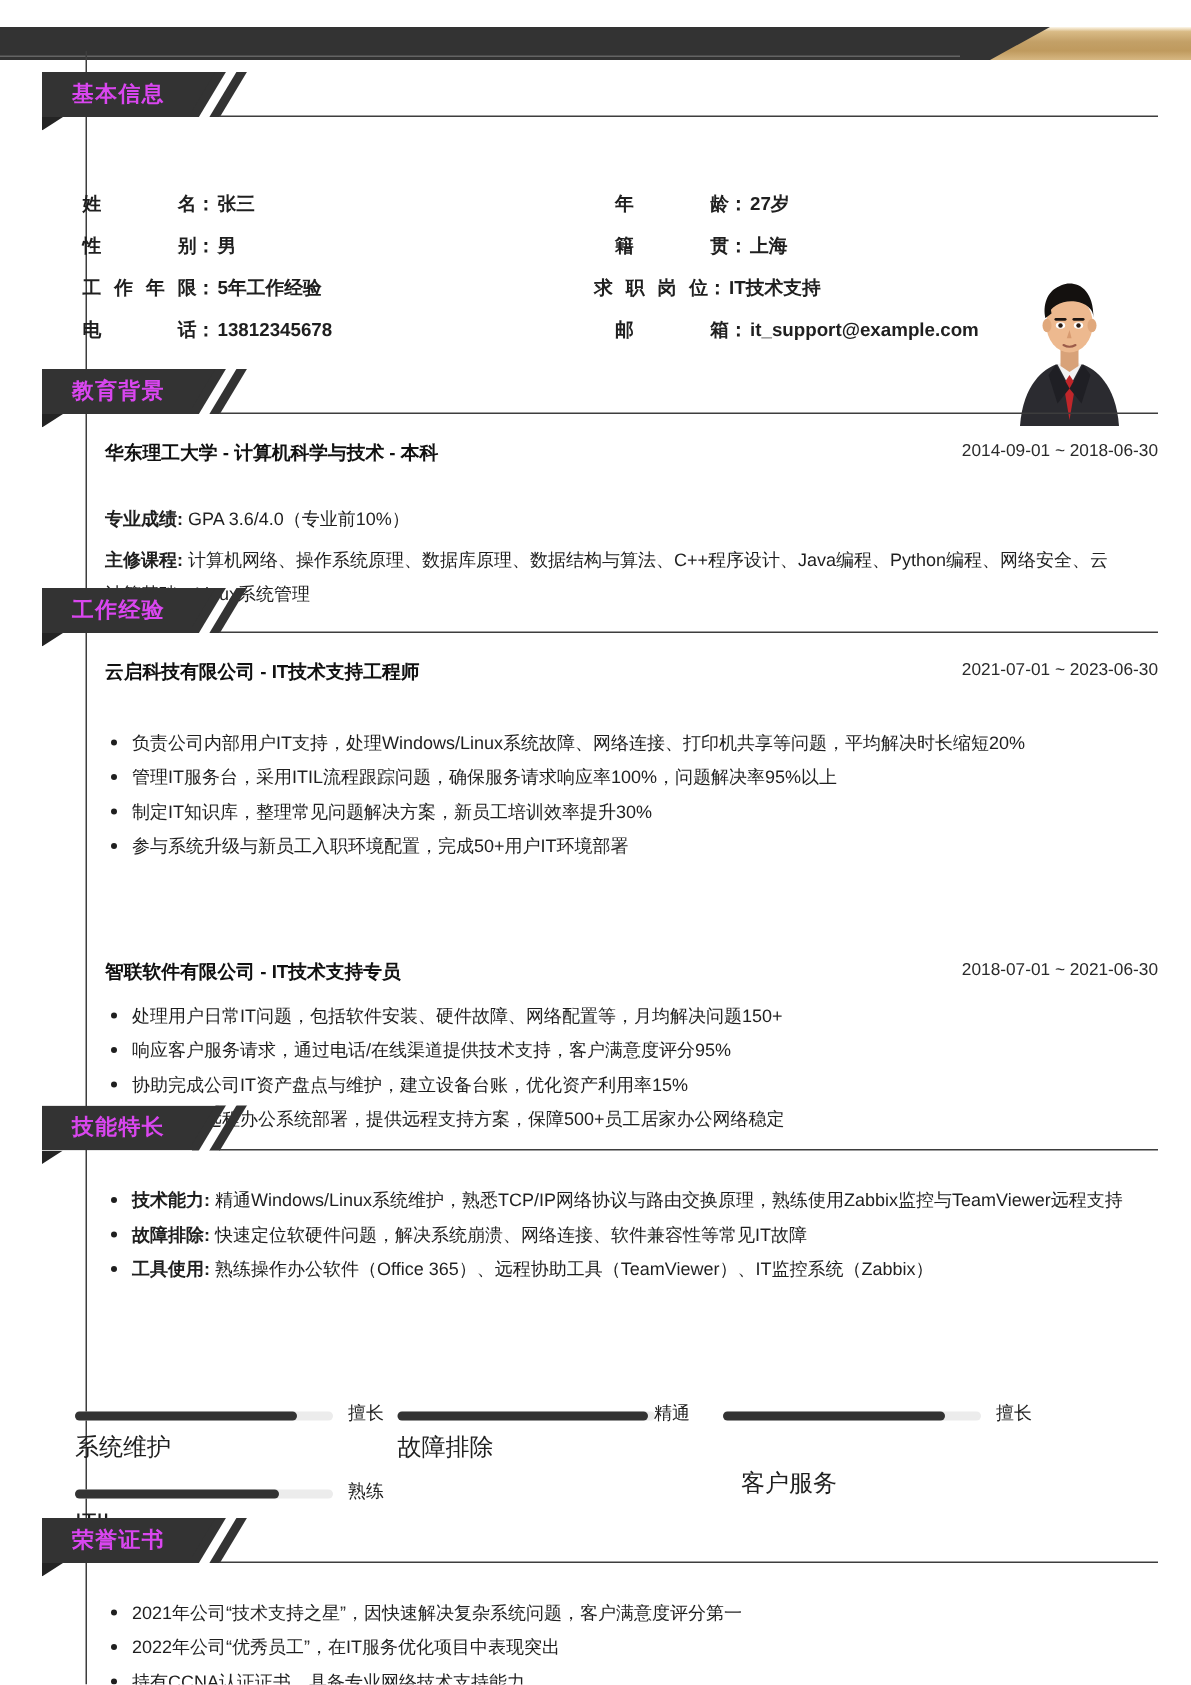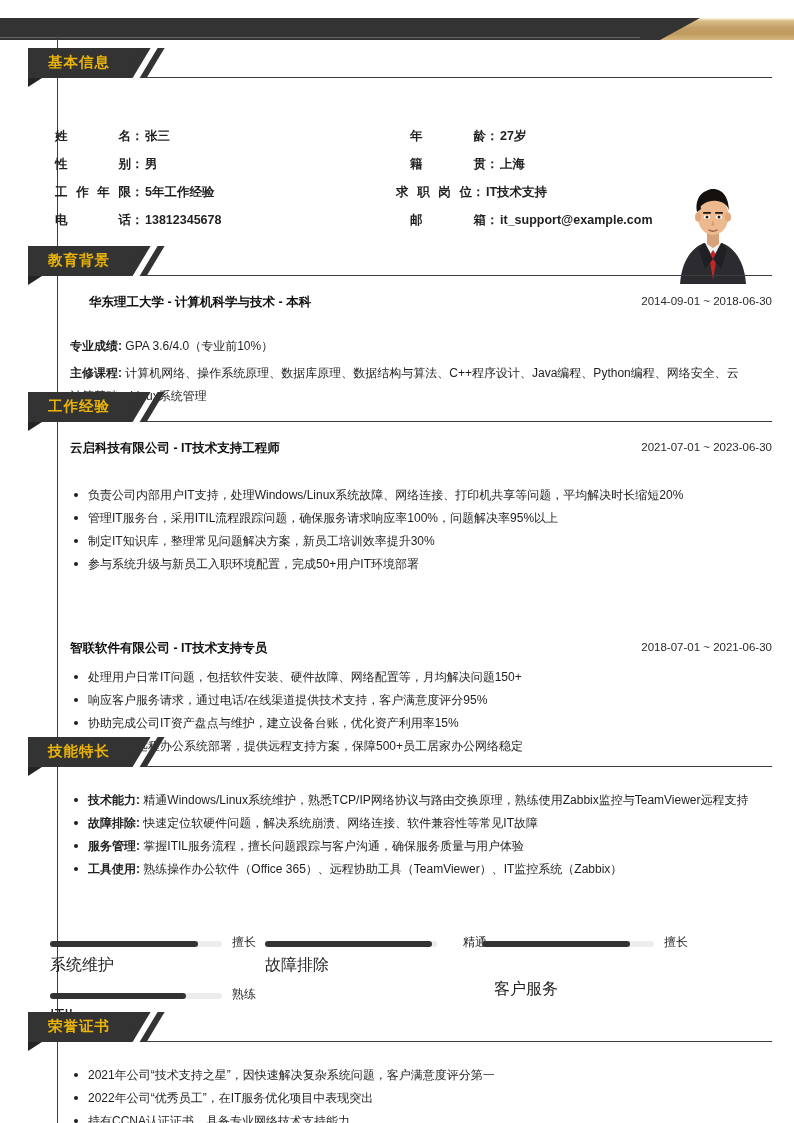--- a/index.html
+++ b/index.html
@@ -34,21 +34,21 @@
   
   .section{position:absolute;left:0;width:794px;}
   .sec-head{position:relative;height:30px;}
   .sec-tab{
     position:absolute;left:28px;top:0;height:30px;width:118px;
     background:#333333;
     clip-path:polygon(0 0,118px 0,100px 30px,0 30px);
   }
   .sec-tab .t{
     position:absolute;left:20px;top:5px;
-    color:#eab308;font-size:14.5px;font-weight:bold;letter-spacing:1px;
+    color:#d946ef;font-size:14.5px;font-weight:bold;letter-spacing:1px;
     white-space:nowrap;
   }
   .sec-slash{
     position:absolute;top:0;height:30px;width:60px;overflow:hidden;
   }
   .sec-slash i{
     position:absolute;top:-4px;width:7px;height:40px;background:#333333;
     transform:skewX(-31deg);display:block;
   }
   .sec-fold{
@@ -188,21 +188,21 @@
       <div class="sec-tab">
         <span class="t">教育背景</span>
       </div>
       <div class="sec-slash" style="left:128px;">
         <i style="left:6px;"></i>
           <i style="left:20px;"></i>
       </div>
       <div class="sec-fold"></div>
       <div class="sec-rule" style="width:626px;"></div>
     </div>
-    <div class="sec-body" style="height:116px;padding-left:19px;">
+    <div class="sec-body" style="height:116px;">
       <div class="entry-head" style="margin-top:18px;">
         <div class="entry-title">
           <span>华东理工大学</span><span class="sepdash"> - </span><span>计算机科学与技术</span><span class="sepdash"> - </span><span>本科</span>
         </div>
         <div class="entry-date">2014-09-01 ~ 2018-06-30</div>
       </div>
       <div class="meta-line" style="top:44px;">
         <b>专业成绩:</b>
         <span>GPA 3.6/4.0（专业前10%）</span>
       </div>
@@ -271,41 +271,37 @@
       <ul class="bl" style="top:22px;width:684px;">
         <li>
           <b>技术能力:</b>
           <span>精通Windows/Linux系统维护，熟悉TCP/IP网络协议与路由交换原理，熟练使用Zabbix监控与TeamViewer远程支持</span>
         </li>
         <li>
           <b>故障排除:</b>
           <span>快速定位软硬件问题，解决系统崩溃、网络连接、软件兼容性等常见IT故障</span>
         </li>
         <li>
-          <b>服务管理:</b>
-          <span>掌握ITIL服务流程，擅长问题跟踪与客户沟通，确保服务质量与用户体验</span>
-        </li>
-        <li>
           <b>工具使用:</b>
           <span>熟练操作办公软件（Office 365）、远程协助工具（TeamViewer）、IT监控系统（Zabbix）</span>
         </li>
       </ul>
 
       <div class="bar-wrap" style="left:50px;top:174px;">
         <div class="bar-track" style="width:172px;">
           <div class="bar-fill" id="bar0" style="width: 86%;"></div>
         </div>
         <div class="bar-level" style="left:182px;">擅长</div>
         <div class="bar-name" style="left:0;">系统维护</div>
       </div>
       <div class="bar-wrap" style="left:265px;top:174px;">
         <div class="bar-track" style="width:172px;">
           <div class="bar-fill" id="bar1" style="width: 97%;"></div>
         </div>
-        <div class="bar-level" style="left:198px;">精通</div>
+        <div class="bar-level" style="left:171px;">精通</div>
         <div class="bar-name" style="left:0;">故障排除</div>
       </div>
       <div class="bar-wrap" style="left:482px;top:174px;">
         <div class="bar-track" style="width:172px;">
           <div class="bar-fill" id="bar2" style="width: 86%;"></div>
         </div>
         <div class="bar-level" style="left:182px;">擅长</div>
         <div class="bar-name" style="left:12px;margin-top:24px;">客户服务</div>
       </div>
 

